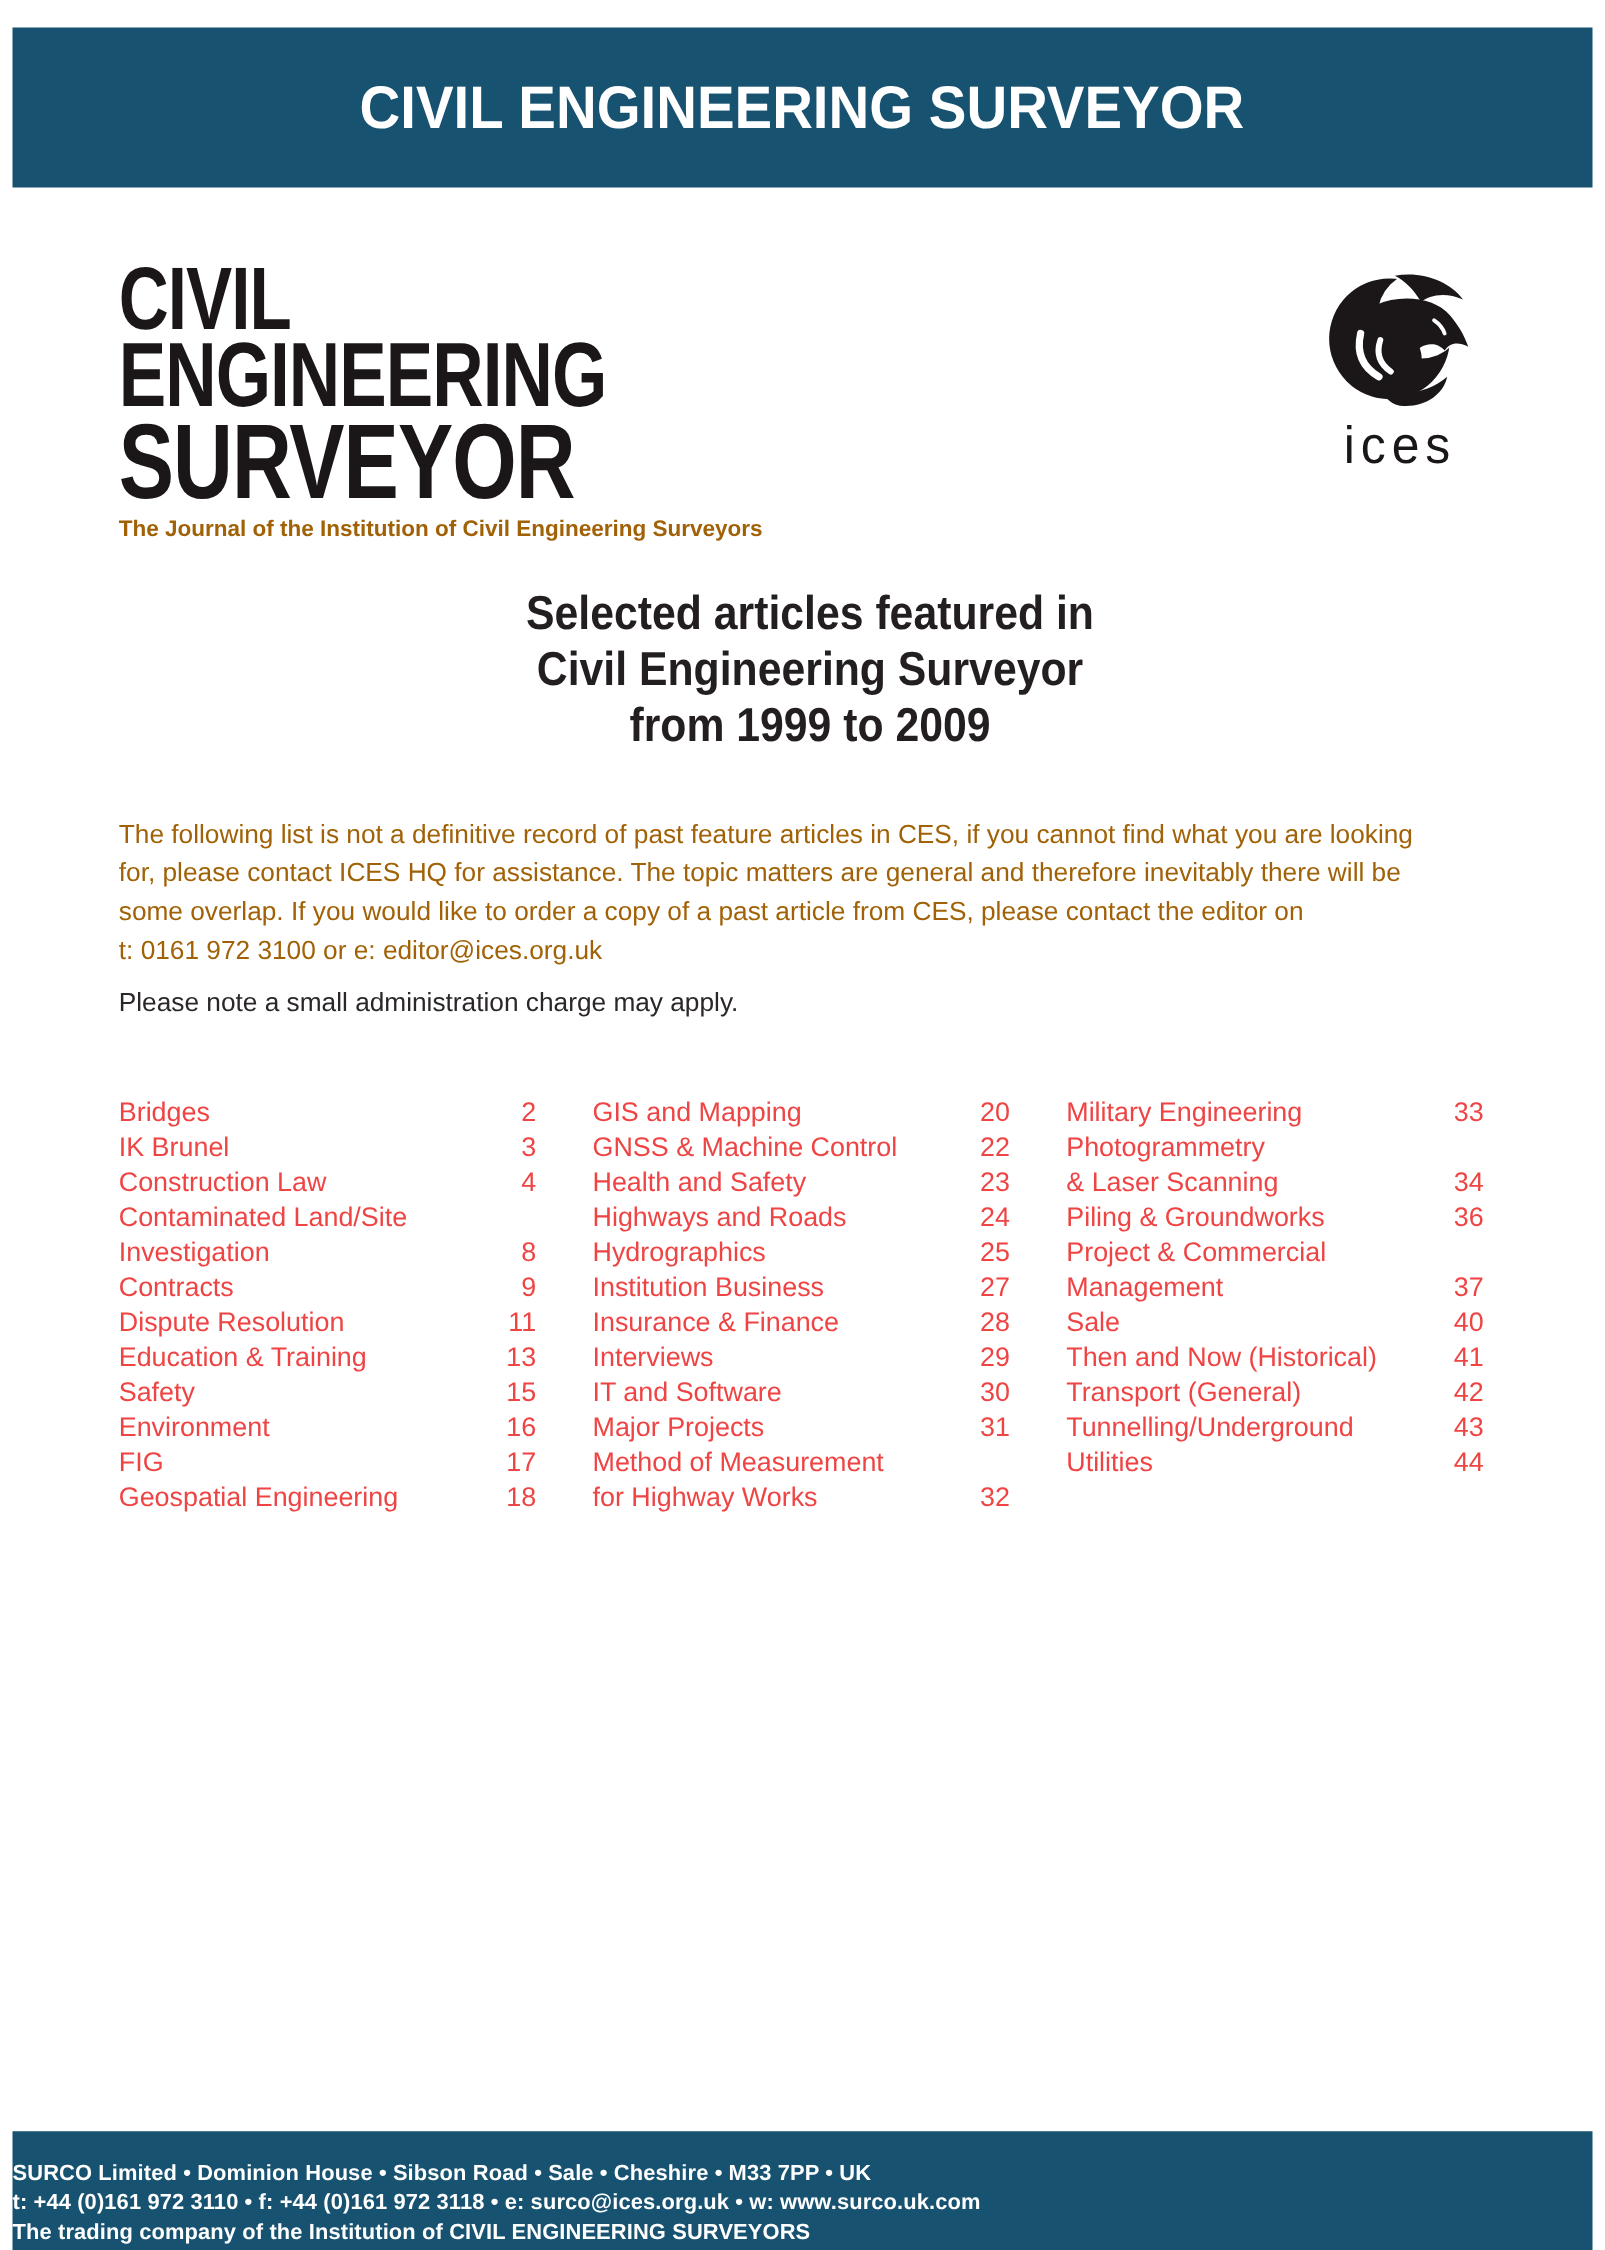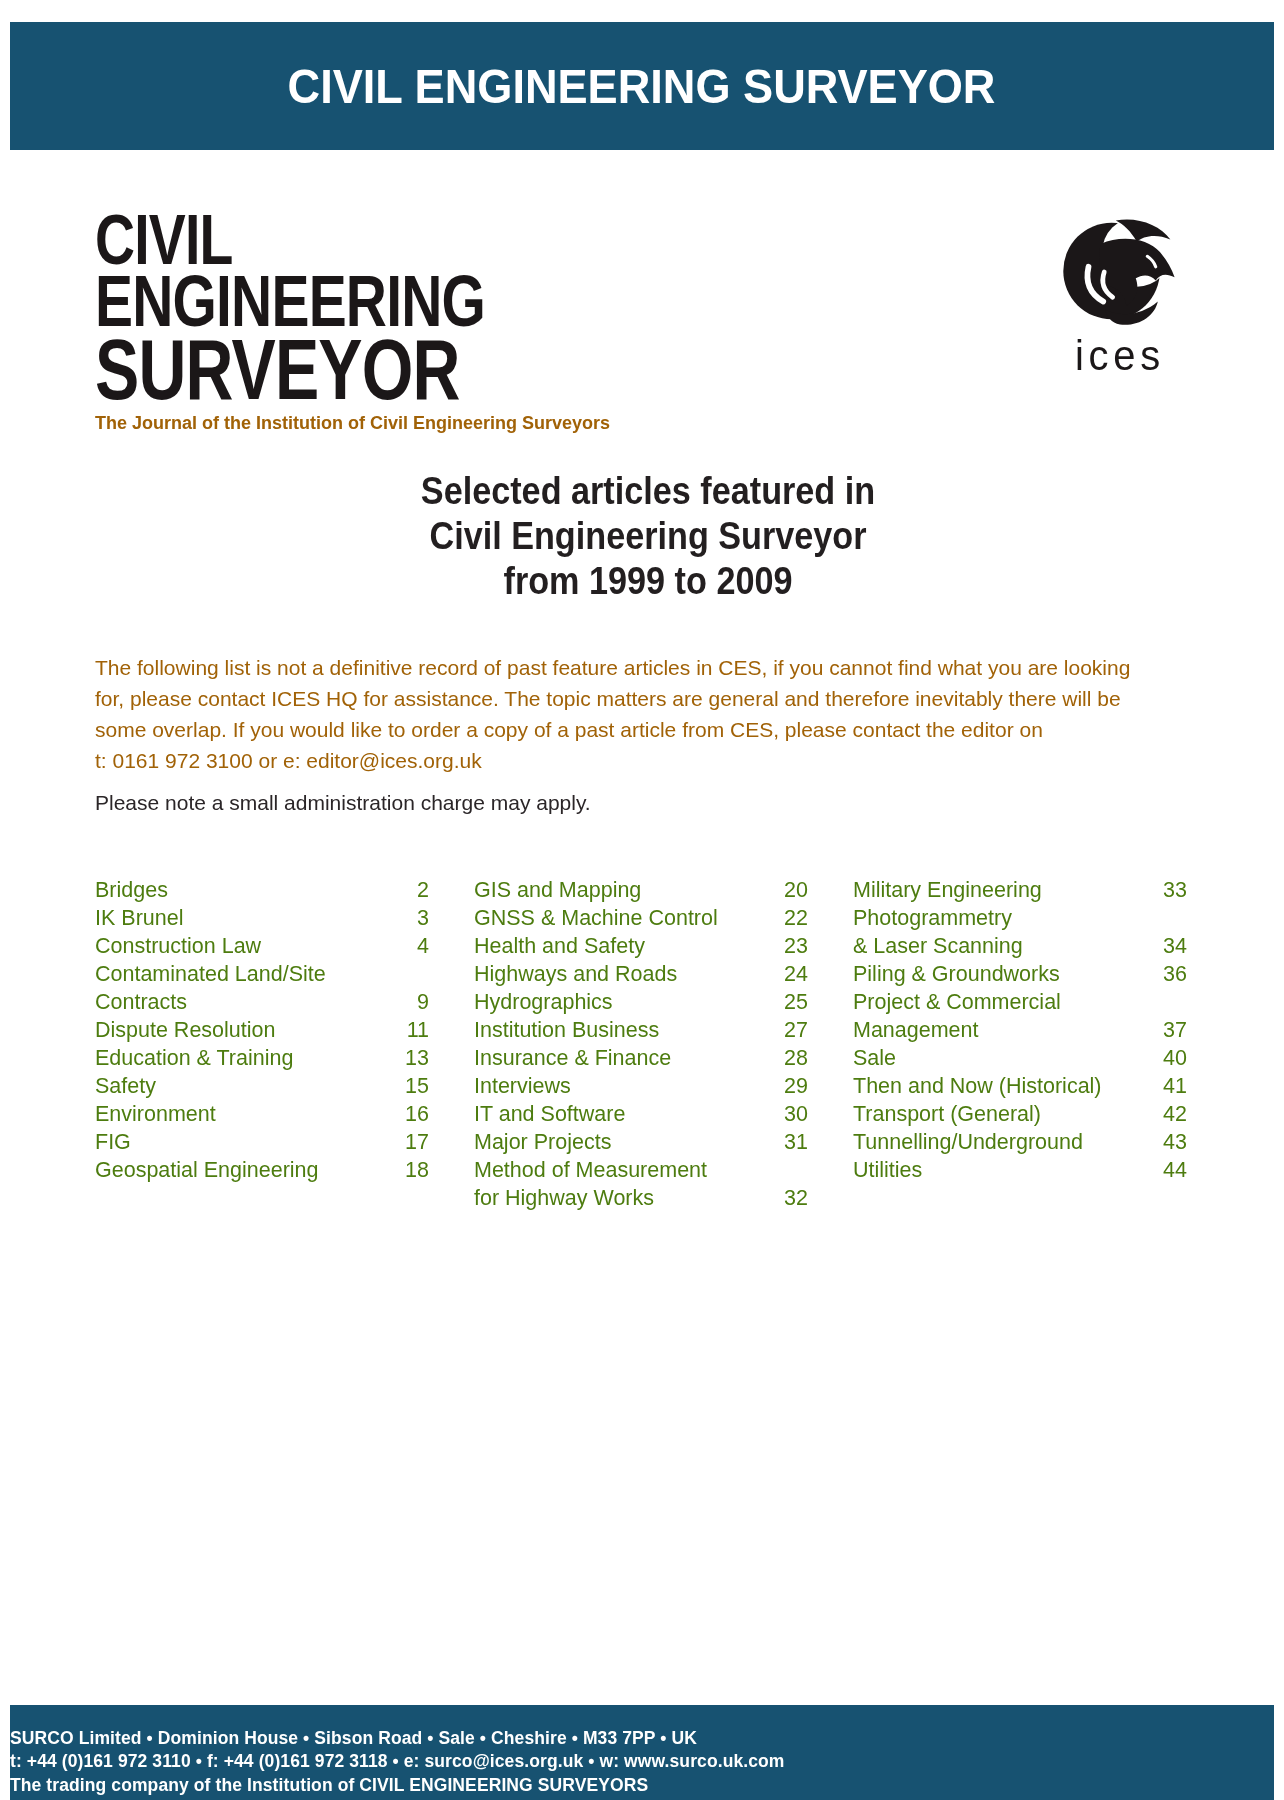--- a/index.html
+++ b/index.html
@@ -40,21 +40,21 @@
   
   .intro { position:absolute; left:95px; top:640px; width:1105px; }
   .intro-line { font-size:21px; line-height:31px; color:#a16207; white-space:nowrap; }
   .note { position:absolute; left:95px; top:775px; font-size:21px; line-height:31px; color:#2b2628; }
   
   .index {
     position:absolute; left:95px; top:864px; width:1092px;
     display:grid; grid-template-columns:1fr 1fr 1fr; column-gap:45px;
   }
   .index-col { }
-  .index-row { display:flex; justify-content:space-between; line-height:28px; font-size:21.5px; color:#4d7c0f; }
+  .index-row { display:flex; justify-content:space-between; line-height:28px; font-size:21.5px; color:#ef4444; }
   .index-label { white-space:nowrap; }
   .index-page { text-align:right; min-width:34px; }
   
   .bottom-band { top:1693px; height:114px; display:flex; flex-direction:column; align-items:flex-start; justify-content:center; }
   .footer-line {
     color:#ffffff; font-weight:bold; font-size:17.5px; line-height:23.5px;
     text-align:center; white-space:nowrap; letter-spacing:0.1px;
   }
 </style>
 </head>
@@ -113,20 +113,24 @@
         </div>
         <div class="index-row">
           <span class="index-label">Construction Law</span>
           <span class="index-page">4</span>
         </div>
         <div class="index-row">
           <span class="index-label">Contaminated Land/Site</span>
           <span class="index-page"></span>
         </div>
         <div class="index-row">
+          <span class="index-label">Investigation</span>
+          <span class="index-page">8</span>
+        </div>
+        <div class="index-row">
           <span class="index-label">Contracts</span>
           <span class="index-page">9</span>
         </div>
         <div class="index-row">
           <span class="index-label">Dispute Resolution</span>
           <span class="index-page">11</span>
         </div>
         <div class="index-row">
           <span class="index-label">Education &amp; Training</span>
           <span class="index-page">13</span>

